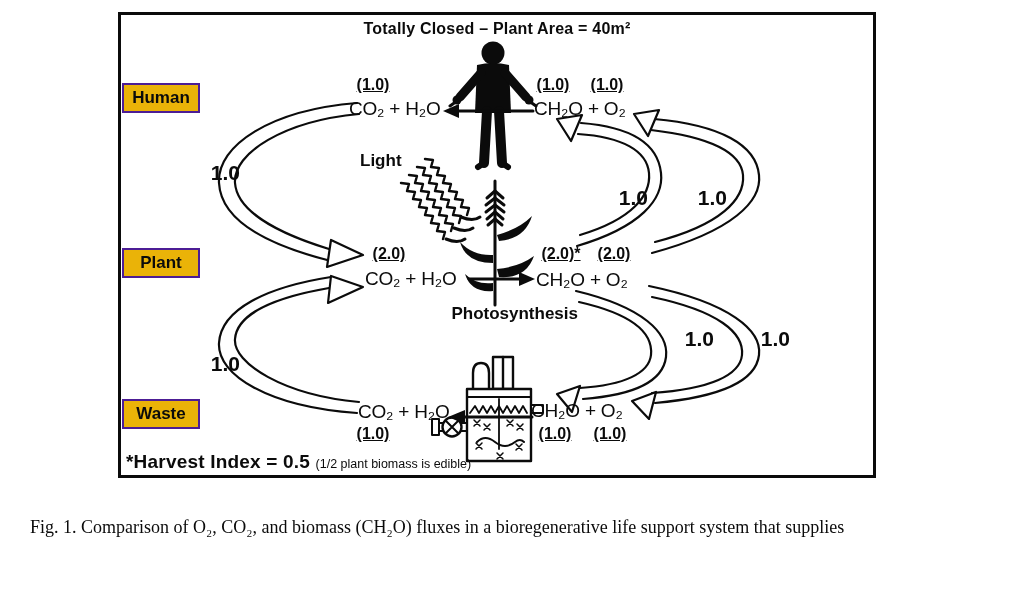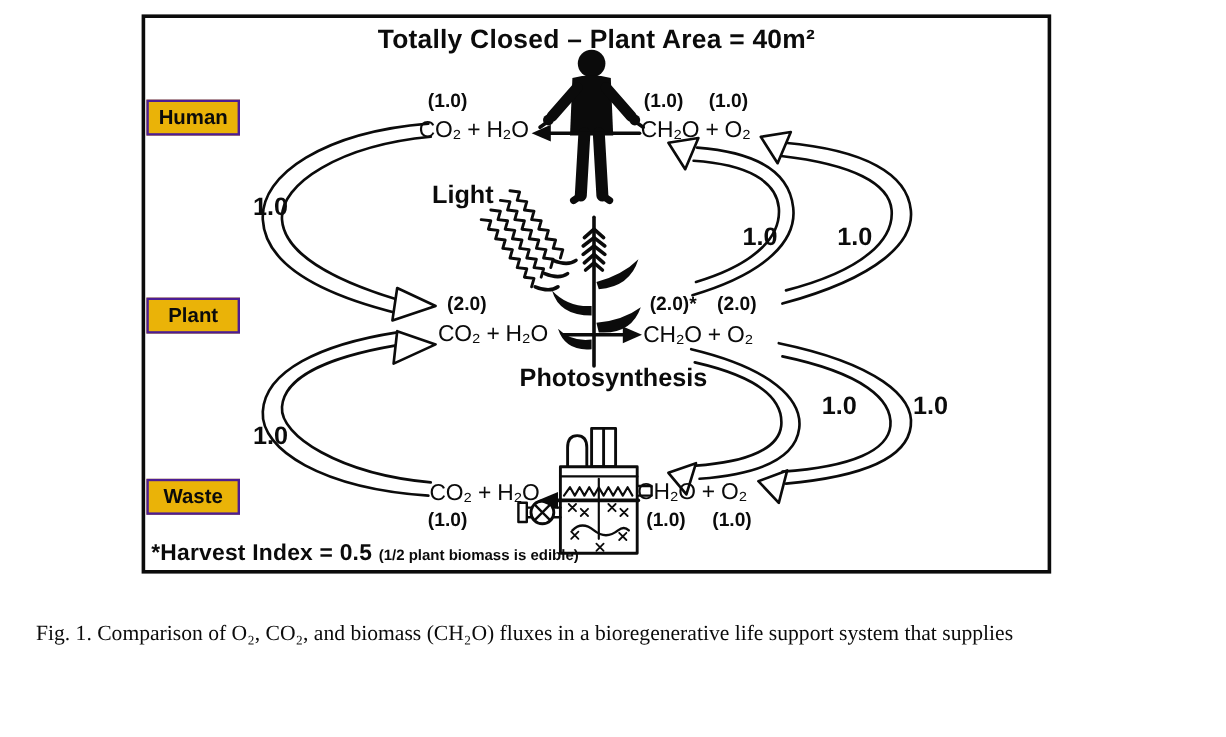--- a/index.html
+++ b/index.html
@@ -6,32 +6,32 @@
   body{
     width:1022px;height:614px;position:relative;background:#ffffff;
     font-family:"Liberation Sans",sans-serif;color:#0b0b0b;overflow:hidden;
   }
   .dbox{
     position:absolute;left:118px;top:12px;width:758px;height:466px;
     border:3px solid #0b0b0b;box-sizing:border-box;background:#fff;
   }
   .dbox svg{position:absolute;left:0;top:0;}
   .abs{position:absolute;white-space:nowrap;}
-  .title{left:0;right:0;top:5px;text-align:center;font-size:22px;font-weight:bold;letter-spacing:.2px;}
+  .title{left:0;right:0;top:5px;text-align:center;font-size:16px;font-weight:bold;letter-spacing:.2px;}
   .rowbox{
     position:absolute;left:1px;width:78px;height:30px;border:2px solid #4c1d95;
     background:#eab308;display:flex;align-items:center;justify-content:center;
     font-weight:bold;font-size:17px;box-sizing:border-box;text-align:center;
   }
   .eq{font-size:19px;font-weight:normal;letter-spacing:-0.2px;}
-  .val{font-size:16px;font-weight:bold;text-align:center;}
+  .val{font-size:16px;font-weight:bold;text-align:center;text-decoration:underline;}
   .flux{font-size:21px;font-weight:bold;width:40px;text-align:right;}
-  .small-label{font-size:21px;font-weight:bold;}
+  .small-label{font-size:17px;font-weight:bold;}
   .foot{font-size:19px;font-weight:bold;letter-spacing:.2px;}
-  .foot .fine{font-size:12.5px;font-weight:bold;letter-spacing:0;text-align:center;}
+  .foot .fine{font-size:12.5px;font-weight:normal;letter-spacing:0;text-align:center;}
   .caption{
     position:absolute;left:30px;top:514px;width:968px;
     font-family:"Liberation Serif",serif;font-size:18px;line-height:27px;color:#0b0b0b;
   }
 </style>
 </head>
 <body>
 
 <div class="dbox">
 

